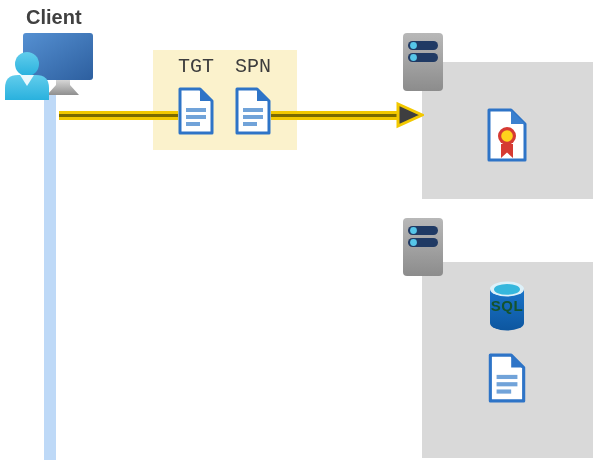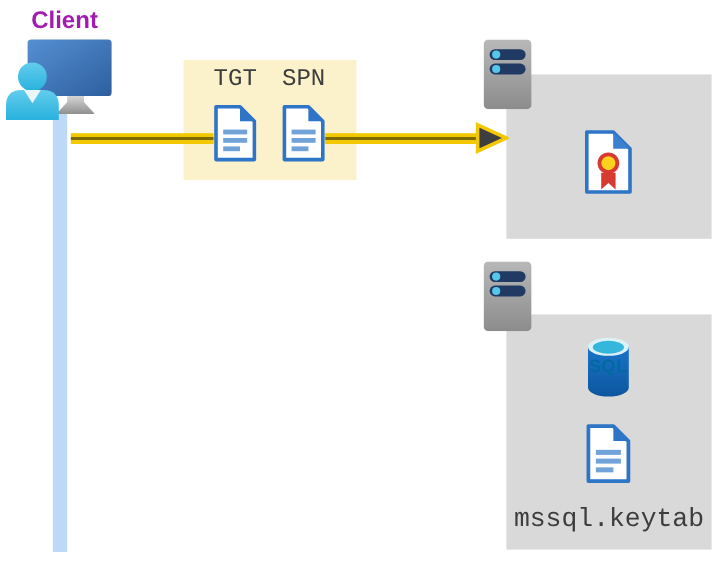--- a/index.html
+++ b/index.html
@@ -2,21 +2,21 @@
 <html><head>
 <meta charset="utf-8">
 <style>
   * { margin:0; padding:0; box-sizing:border-box; }
   html,body { background:#ffffff; }
   #canvas {
     position:relative; width:600px; height:468px; background:#ffffff;
     font-family:"Liberation Sans", sans-serif; overflow:hidden;
   }
   .abs { position:absolute; }
-  .title { font-weight:bold; font-size:20px; line-height:23px; color:#a21caf; }
+  .title { font-weight:bold; font-size:20px; line-height:23px; color:#404040; }
   .sublabel { font-size:20px; color:#3d3d3d;font-family:Liberation Mono, monospace; }
   
   .vline { left:44px; top:93px; width:12px; height:367px; background:#bed9f7; }
   
   .ticket-box { left:153px; top:50px; width:144px; height:100px; background:#fbf2cc; }
   .tgt-label { left:174px; top:55px; width:44px; text-align:center; }
   .spn-label { left:229px; top:55px; width:48px; text-align:center; }
   
   .arrow-seg {
     top:111px; height:9px;
@@ -28,21 +28,21 @@
   
   .server-box { left:422px; width:171px; background:#d9d9d9; }
   .dc-box    { top:62px;  height:137px; }
   .linux-box { top:262px; height:196px; }
   .dc-label    { left:455px; top:6px;   width:118px; }
   .linux-label { left:455px; top:227px; width:140px; white-space:nowrap; }
   .client-label { left:26px; top:6px; }
   .keytab-label { left:422px; top:420px; width:171px; text-align:center; font-size:22px; }
   .sql-badge {
     left:488px; top:297px; width:38px; text-align:center;
-    color:#0369a1; font-weight:bold; font-size:15px; letter-spacing:0.5px;
+    color:#14532d; font-weight:bold; font-size:15px; letter-spacing:0.5px;
   }
 </style>
 </head>
 <body>
 
 <div id="canvas">
 
   <div class="abs vline"></div>
 
   <div class="abs server-box dc-box"></div>
@@ -145,15 +145,14 @@
     <path d="M2 2 H22 L34 14 V46 H2 Z" fill="#ffffff" stroke="#2e74c7" stroke-width="3" stroke-linejoin="round"></path>
     <path d="M22 2 L34 14 H22 Z" fill="#2e74c7"></path>
     <rect x="8" y="21" width="20" height="4" fill="#71a3d9"></rect>
     <rect x="8" y="28" width="20" height="4" fill="#71a3d9"></rect>
     <rect x="8" y="35" width="14" height="4" fill="#71a3d9"></rect>
   </svg>
 
   <div class="abs title client-label">Client</div>
   <div class="abs sublabel tgt-label">TGT</div>
   <div class="abs sublabel spn-label">SPN</div>
-  <div class="abs sublabel keytab-label">mssql.keytab</div>
 
 </div>
 
 </body></html>

